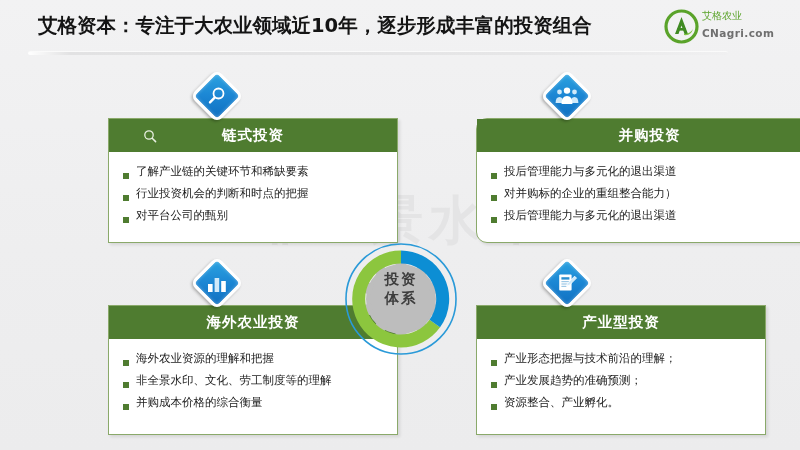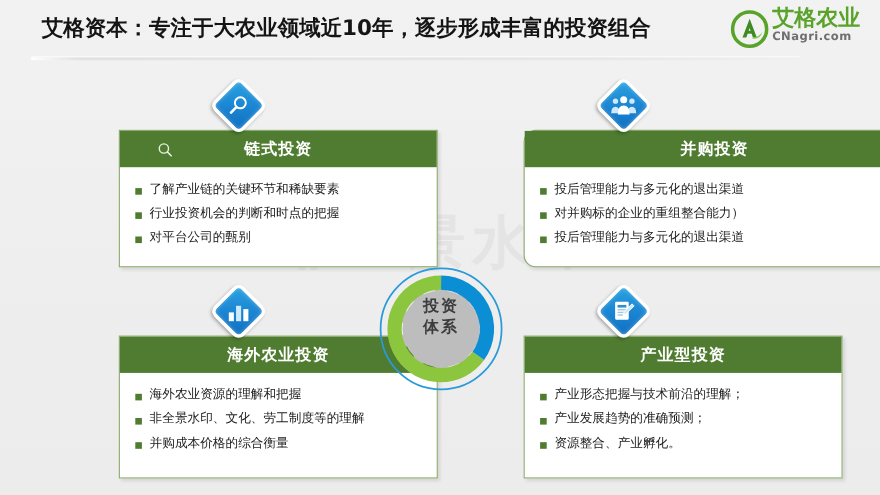--- a/index.html
+++ b/index.html
@@ -84,22 +84,22 @@
     width: 35px; height: 35px;
   }
   .logo-text {
     position: absolute;
     left: 38px;
     top: 2px;
     width: 90px;
   }
   .logo-cn {
     display: block;
-    font-size: 20px;
-    font-weight: bold;
+    font-size: 10px;
+    font-weight: normal;
     color: #5aa32a;
     letter-spacing: 0px;
     line-height: 16px;
     white-space: nowrap;
   }
   .logo-domain {
     display: block;
     font-size: 10.5px;
     font-weight: bold;
     color: #6f6f6f;
@@ -141,21 +141,21 @@
     top: 9px;
     width: 14px;
     height: 14px;
   }
   .card-body {
     padding: 12px 10px 10px 14px;
     box-sizing: border-box;
   }
   .bullet-row {
     display: flex;
-    align-items: center;
+    align-items: flex-end;
     margin-bottom: 7px;
     line-height: 15px;
   }
   .bullet-sq {
     width: 6px;
     height: 6px;
     background: #4f7c30;
     margin-top: 5px;
     margin-right: 7px;
     flex: 0 0 auto;

